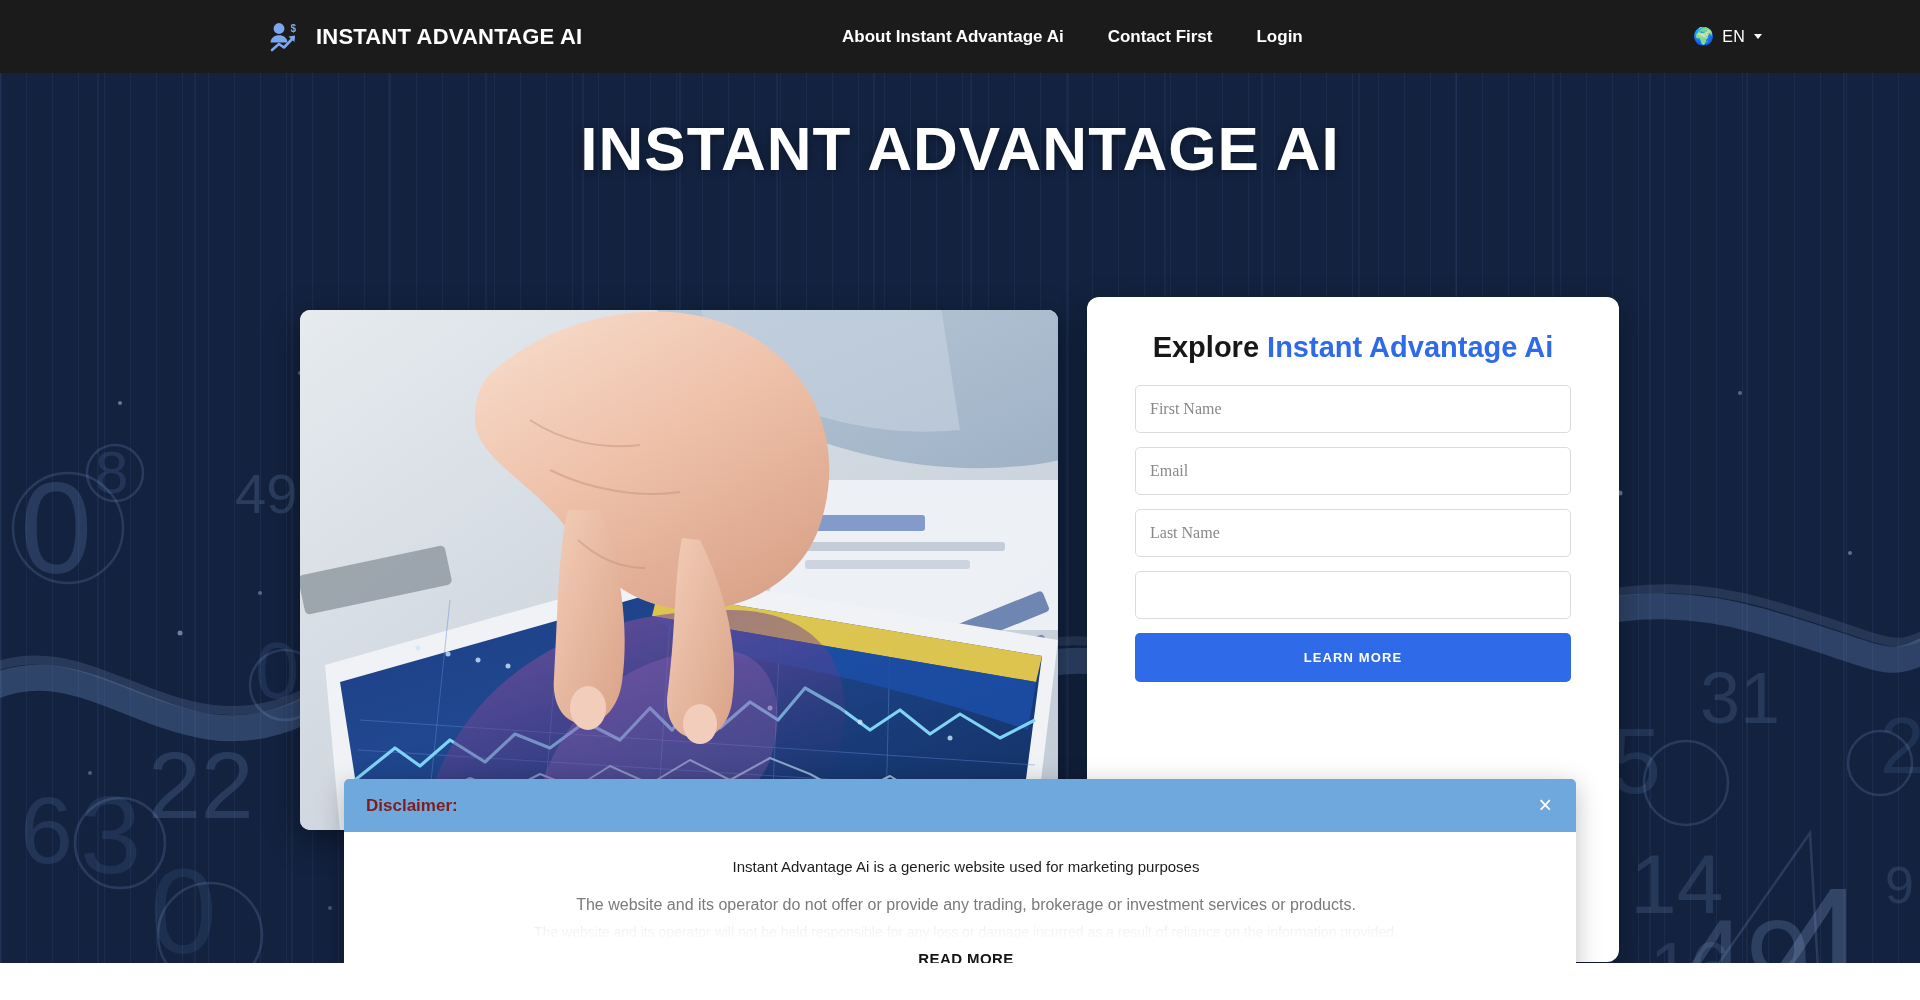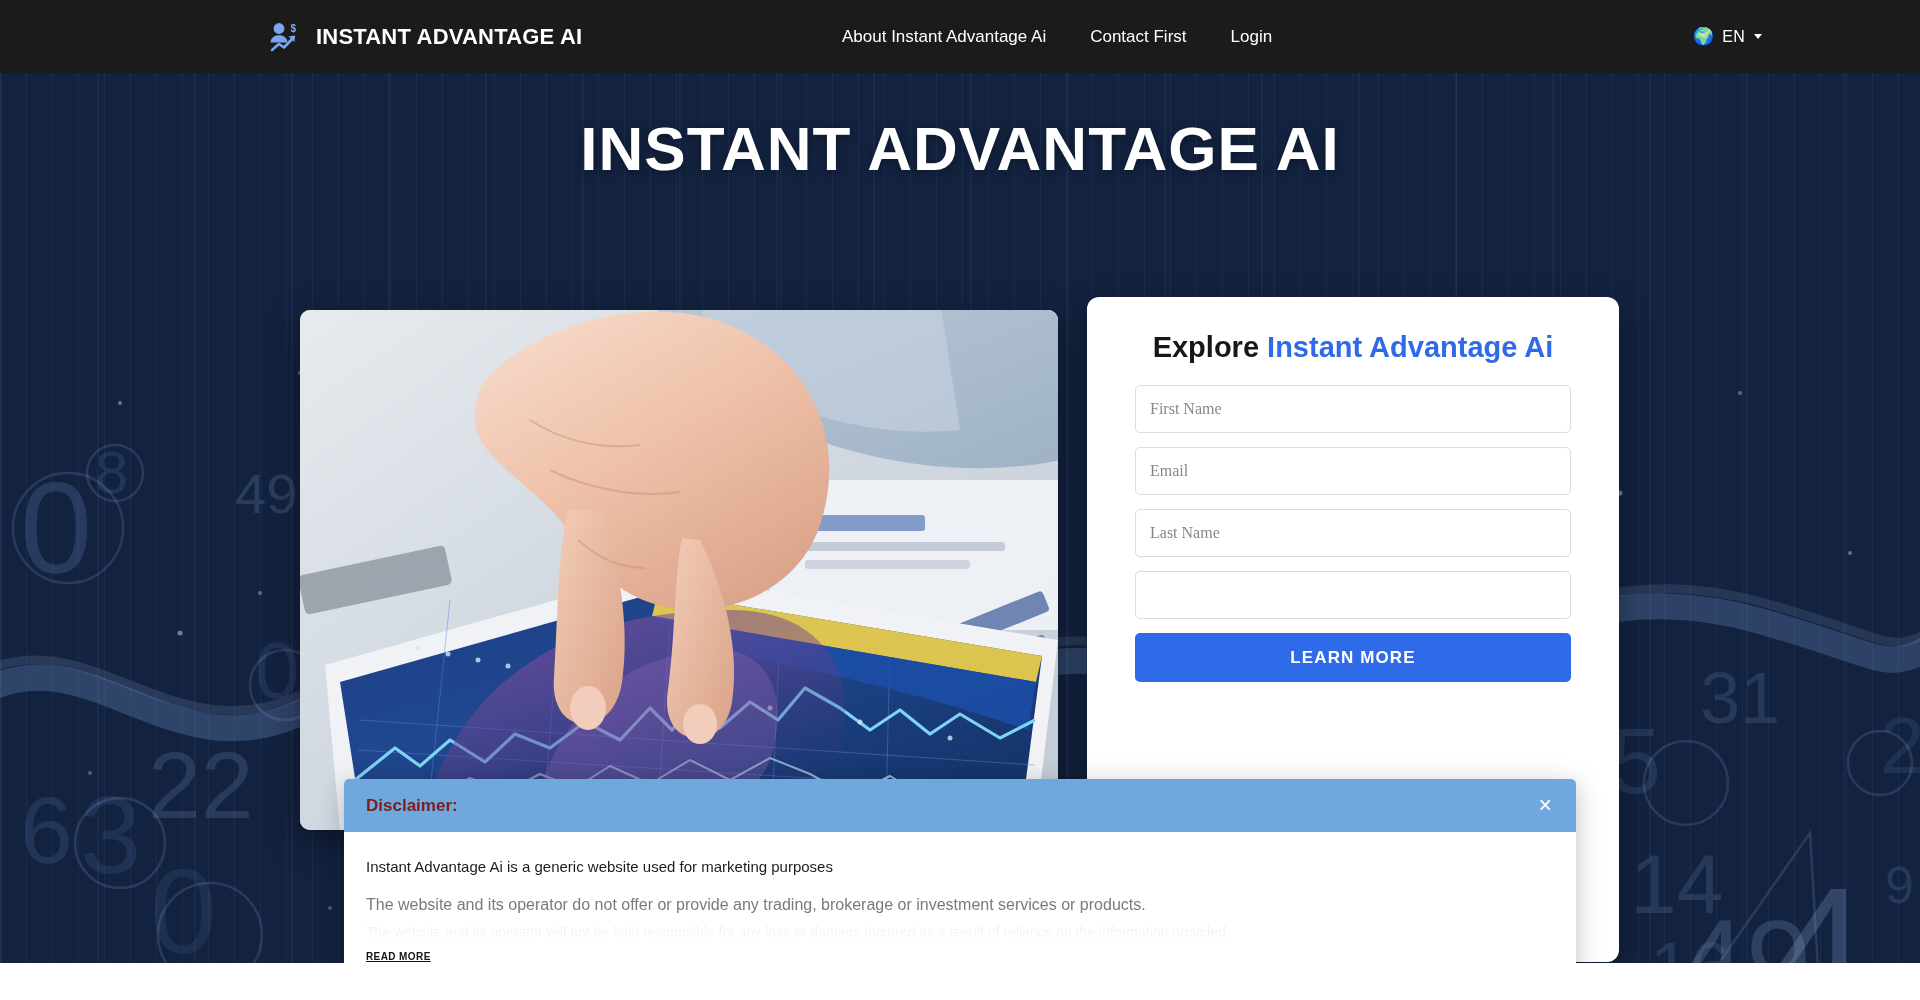--- a/index.html
+++ b/index.html
@@ -59,21 +59,21 @@
     display: flex;
     align-items: center;
     gap: 0;
   }
   .nav-link {
     color: #ffffff;
     font-size: 17px;
     text-decoration: none;
     padding: 0 22px;
     white-space: nowrap;
-    font-weight: 400;
+    font-weight: 700;
   }
 
   .lang-select {
     position: absolute;
     right: 158px;
     top: 0;
     height: 73px;
     display: flex;
     align-items: center;
     gap: 8px;
@@ -198,21 +198,21 @@
 
   .learn-more-btn {
     display: block;
     width: 100%;
     height: 49px;
     margin-top: 5px;
     background: #2f6ae8;
     color: #ffffff;
     border: none;
     border-radius: 5px;
-    font-size: 17px;
+    font-size: 13px;
     font-weight: bold;
     letter-spacing: 1.1px;
     font-family: "Liberation Sans", sans-serif;
     cursor: pointer;
   }
 
   
   .modal {
     position: absolute;
     left: 344px;
@@ -243,21 +243,22 @@
     font-size: 23px;
     line-height: 1;
     background: none;
     border: none;
     cursor: pointer;
     font-family: "Liberation Sans", sans-serif;
     padding: 0 2px;
   }
   .modal-body {
     position: relative;
-    padding: 26px 22px 0 22px;
+    padding: 26px 22px 0 34px;
+    text-align: center;
   }
   .disc-p1 {
     font-size: 15px;
     color: #1d1d1d;
     margin-bottom: 21px;
   }
   .disc-p2 {
     font-size: 16px;
     color: #7a7a7a;
     margin-bottom: 10px;
@@ -267,21 +268,21 @@
     color: #c9c9c9;
     height: 22px;
     overflow: hidden;
     -webkit-mask-image: linear-gradient(180deg, rgba(0,0,0,0.35) 0%, rgba(0,0,0,0) 85%);
     mask-image: linear-gradient(180deg, rgba(0,0,0,0.35) 0%, rgba(0,0,0,0) 85%);
     white-space: nowrap;
   }
   .read-more {
     display: inline-block;
     margin-top: 4px;
-    font-size: 10px;
+    font-size: 15px;
     font-weight: bold;
     color: #141414;
     text-decoration: underline;
     letter-spacing: 0.4px;
     cursor: pointer;
   }
 </style>
 </head>
 <body>
 

